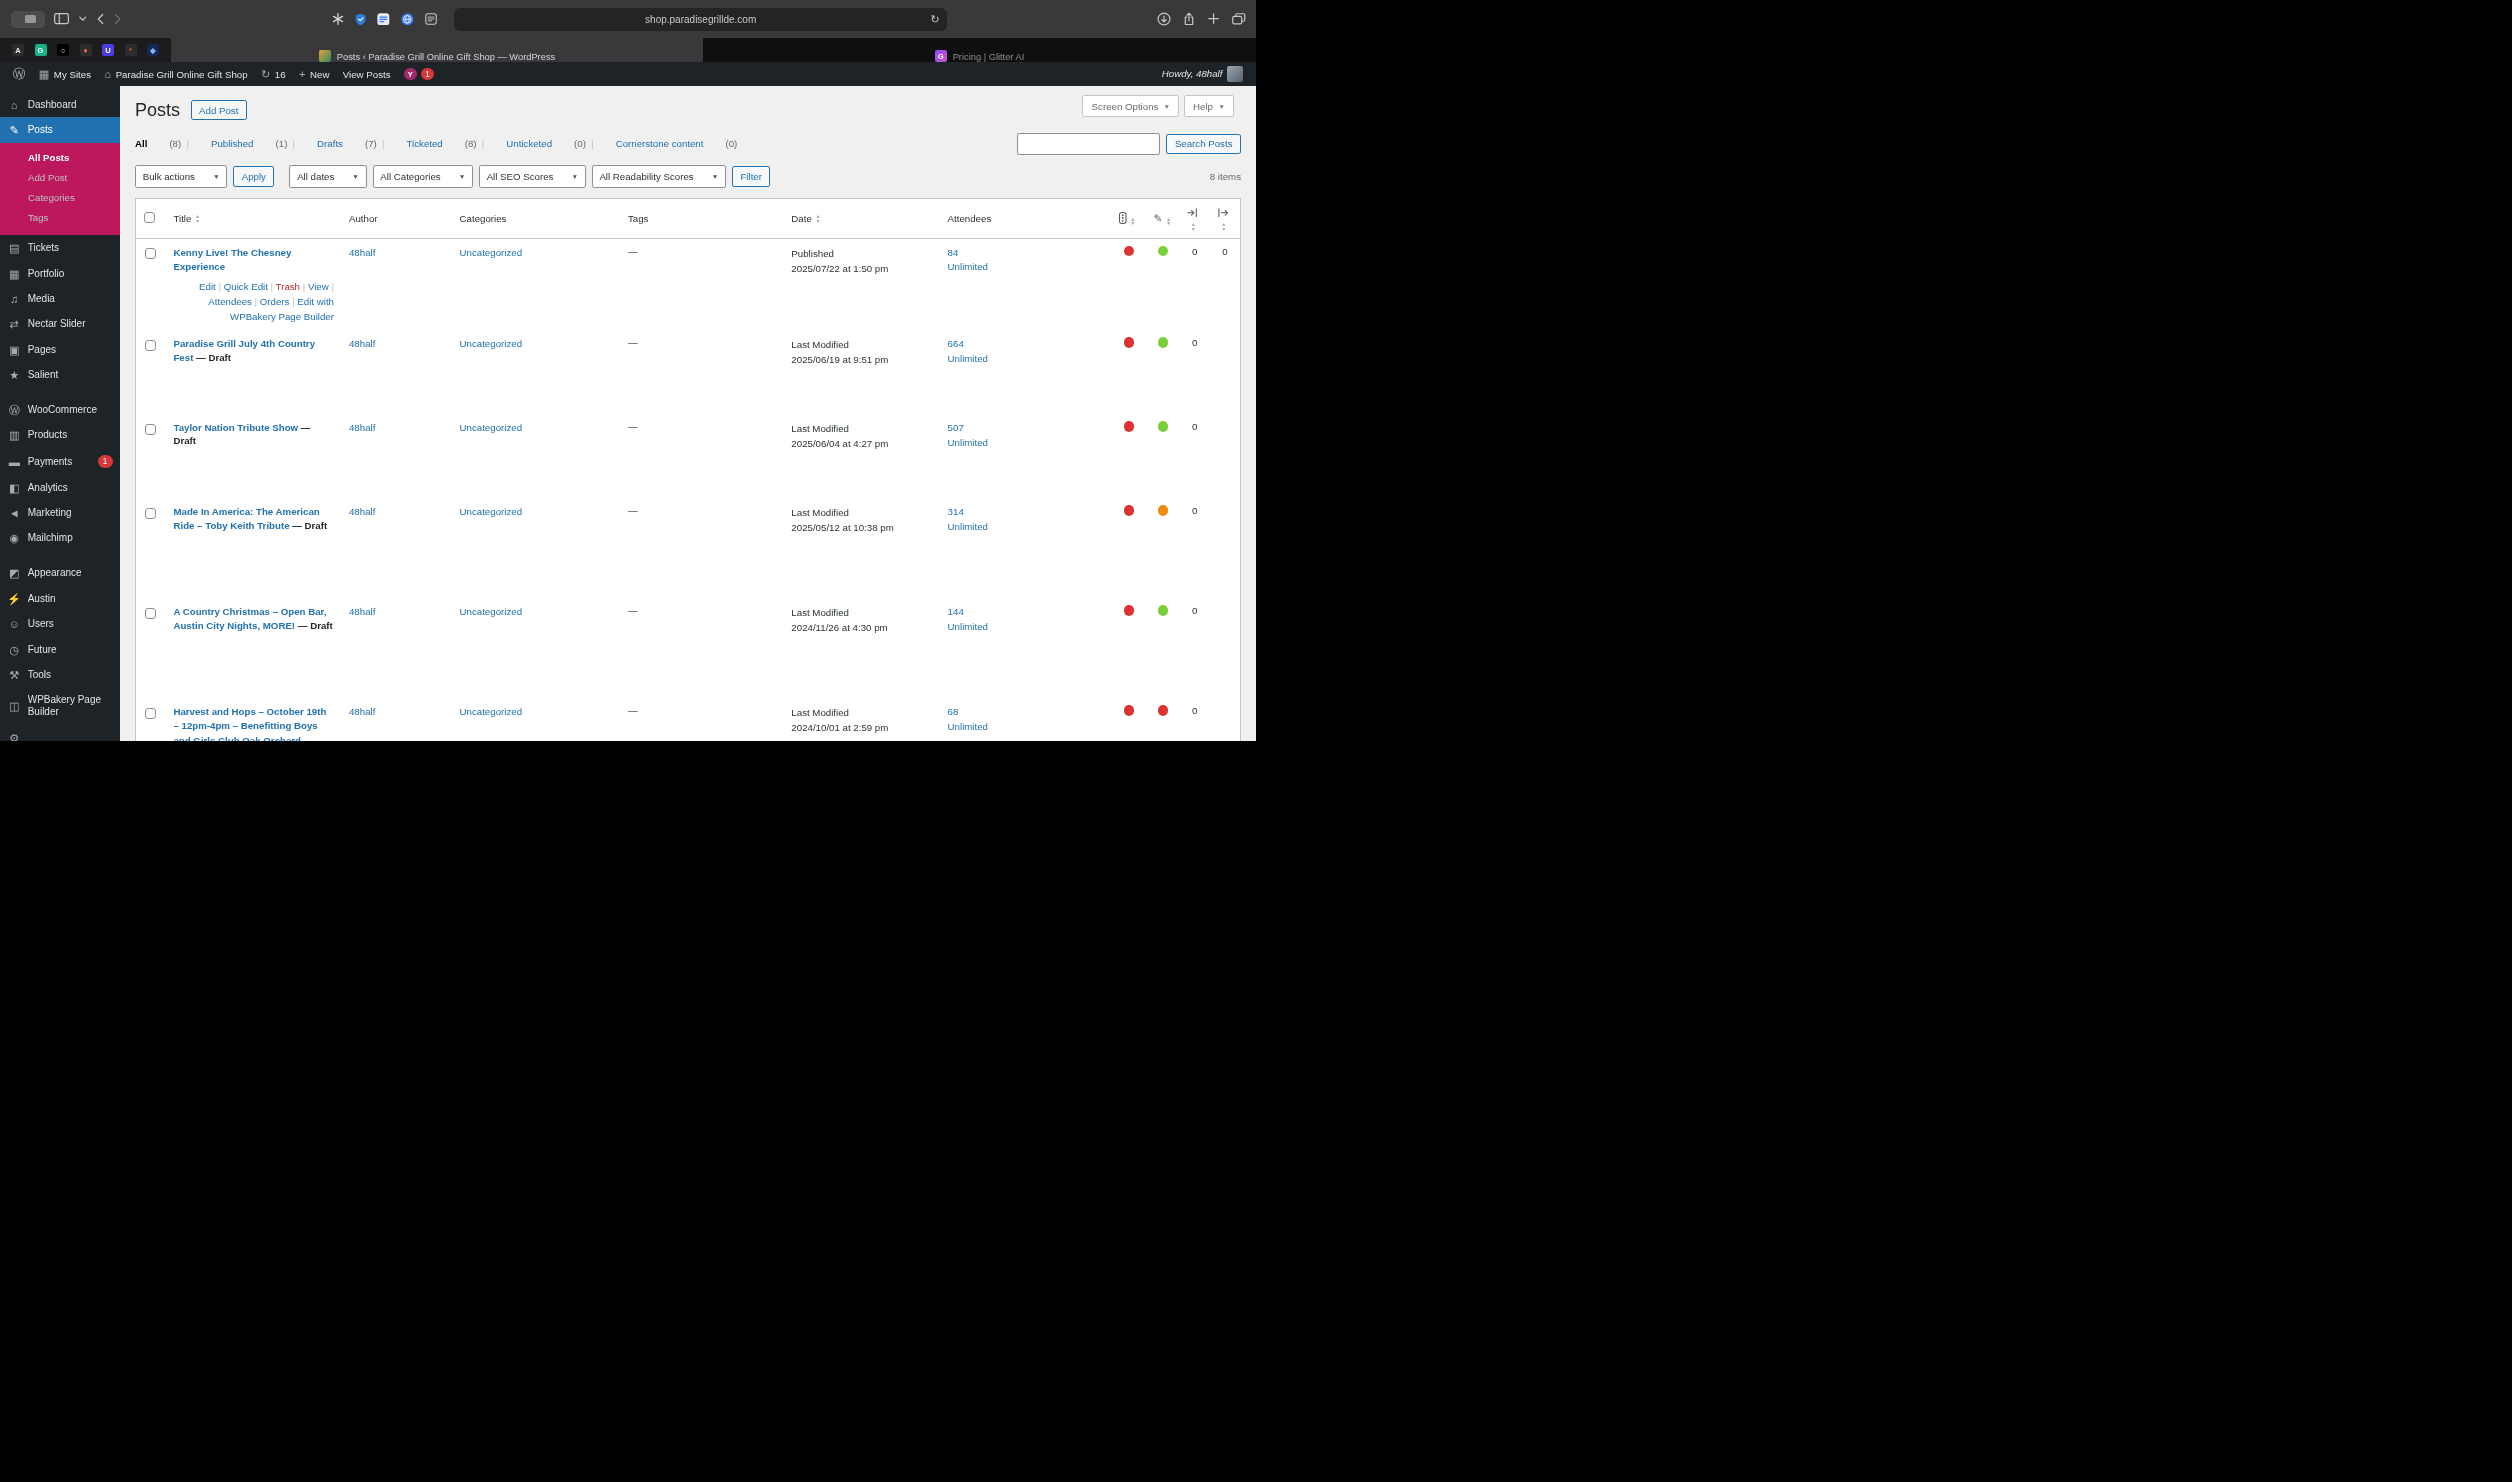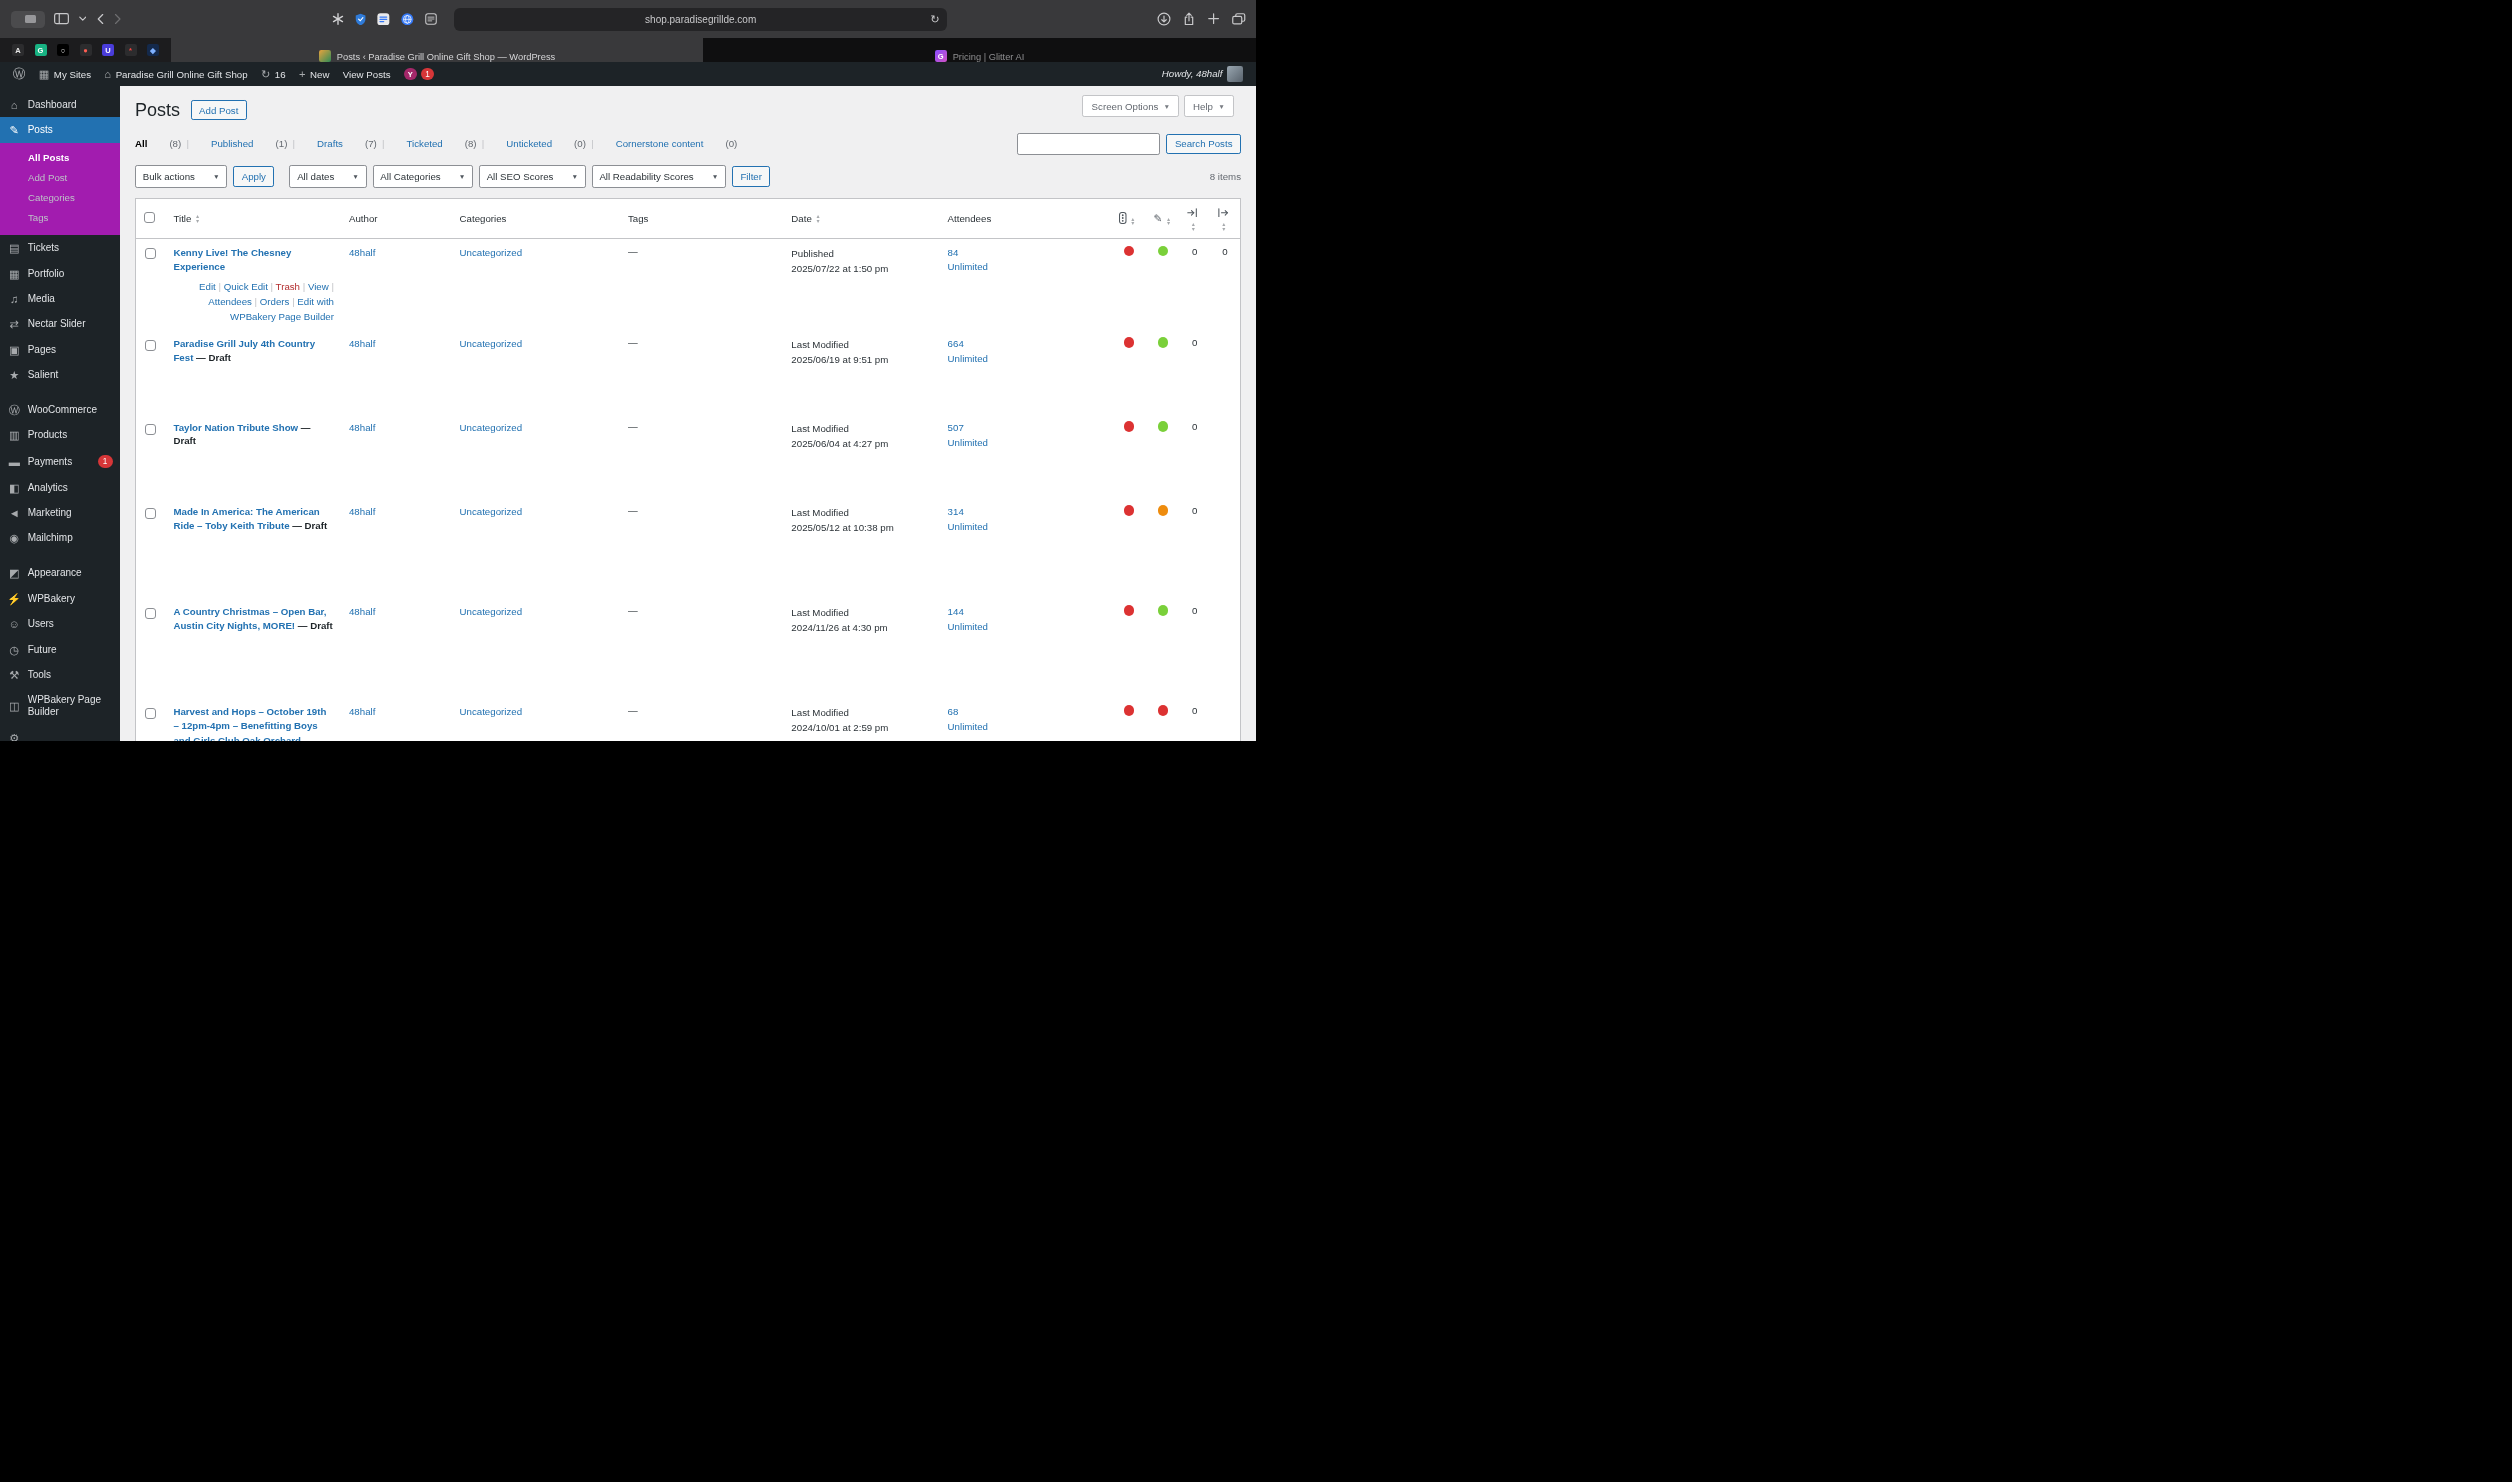--- a/index.html
+++ b/index.html
@@ -44,21 +44,21 @@
   
   .wp-wrap { display:flex; height:655px; }
   .sidebar { width:120px; flex:none; background:#1d2327; color:#e2e4e7; padding-top:6px; overflow:hidden; }
   .menu-item { display:flex; align-items:center; gap:6.7px; padding:6.7px 7.5px; font-size:10px; line-height:12px; cursor:pointer; }
   .menu-item.sep-before { margin-top:9.7px; }
   .mi-icon { width:13.5px; text-align:center; color:#a7aaad; font-size:11.2px; flex:none; }
   .mi-label { flex:1; }
   .menu-item.active { background:#2271b1; color:#fff; }
   .menu-item.active .mi-icon { color:#fff; }
   .badge { background:#d63638; color:#fff; border-radius:6.7px; font-size:8.2px; padding:0.7px 5.2px; margin-left:3px; }
-  .submenu { background:#a21caf; padding:5.2px 0 7.5px; }
+  .submenu { background:#be185d; padding:5.2px 0 7.5px; }
   .submenu a { display:block; padding:4.5px 9px 4.5px 28px; color:#bdc2c7; font-size:9.7px; text-decoration:none; cursor:pointer; }
   .submenu a.current { color:#fff; font-weight:bold; }
 
   .content { flex:1; position:relative; padding:0 15px; background:#f0f0f1; overflow:hidden; }
   .screen-meta { position:absolute; top:9px; right:22px; display:flex; gap:4.5px; }
   .meta-btn { background:#fff; border:0.7px solid #c3c4c7; color:#646970; font-size:9.7px; padding:4.5px 8.2px; border-radius:2.2px; display:flex; gap:5.2px; align-items:center; cursor:pointer; }
   .meta-chev { font-size:6.7px; color:#787c82; }
 
   .heading-row { display:flex; align-items:center; gap:10.5px; padding-top:13.5px; }
   h1 { font-size:18px; font-weight:400; color:#1d2327; }
@@ -336,21 +336,21 @@
           <div class="menu-item">
             <span class="mi-icon">◉</span>
             <span class="mi-label">Mailchimp</span>
           </div>
           <div class="menu-item sep-before">
             <span class="mi-icon">◩</span>
             <span class="mi-label">Appearance</span>
           </div>
           <div class="menu-item">
             <span class="mi-icon">⚡</span>
-            <span class="mi-label">WPBakery</span>
+            <span class="mi-label">Austin</span>
           </div>
           <div class="menu-item">
             <span class="mi-icon">☺</span>
             <span class="mi-label">Users</span>
           </div>
           <div class="menu-item">
             <span class="mi-icon">◷</span>
             <span class="mi-label">Future</span>
           </div>
           <div class="menu-item">

